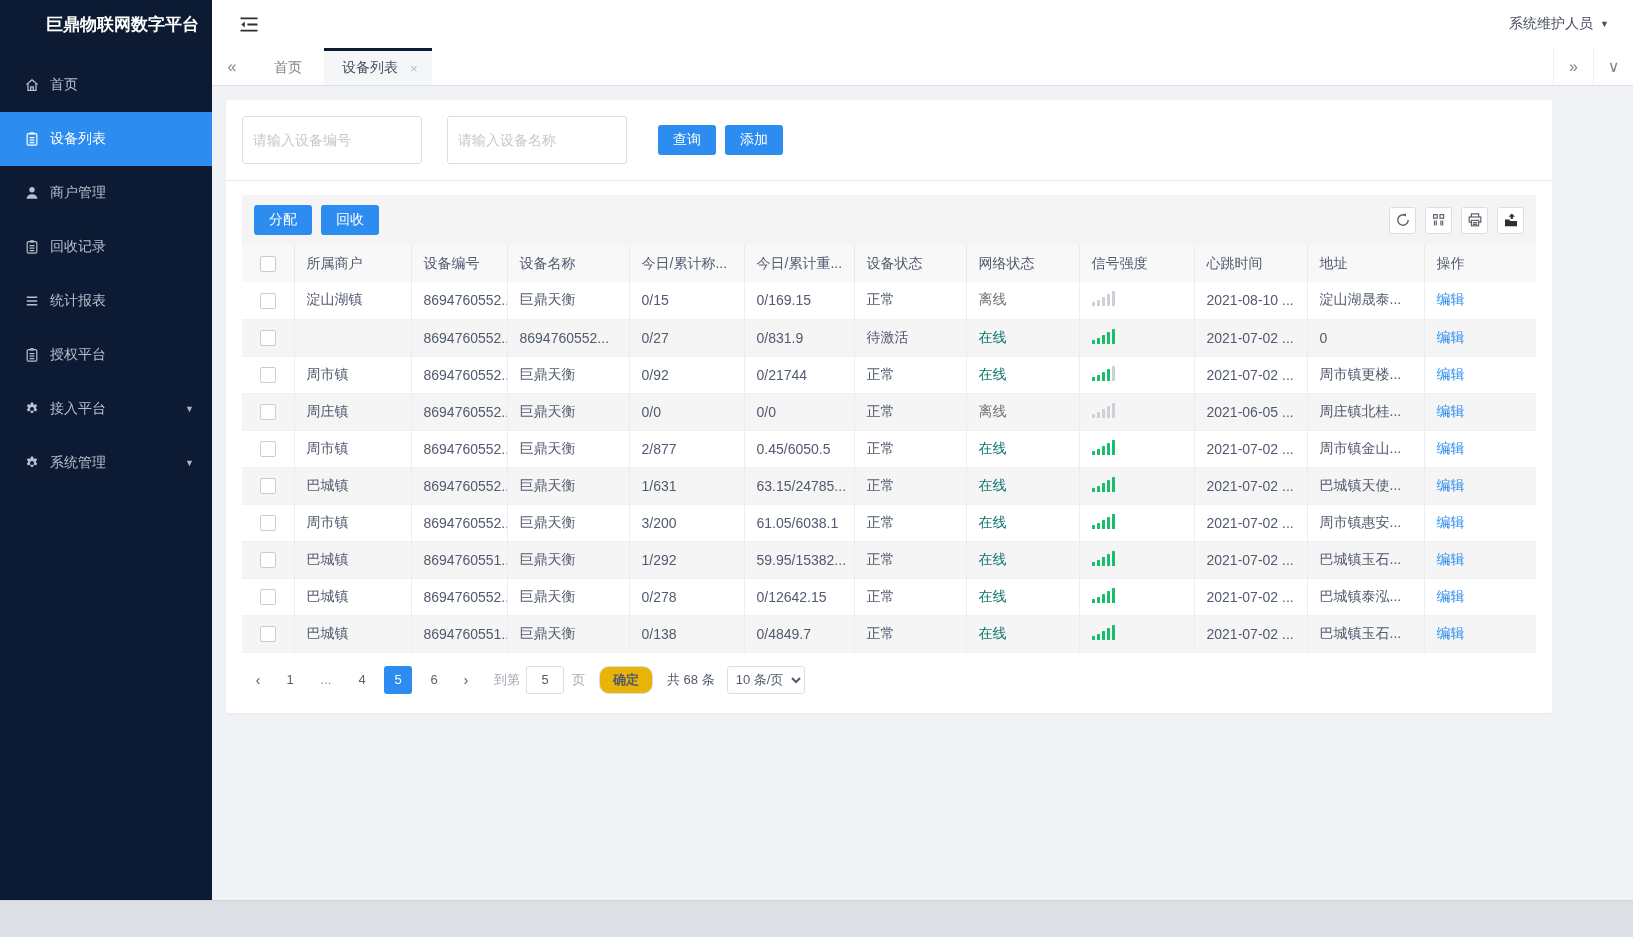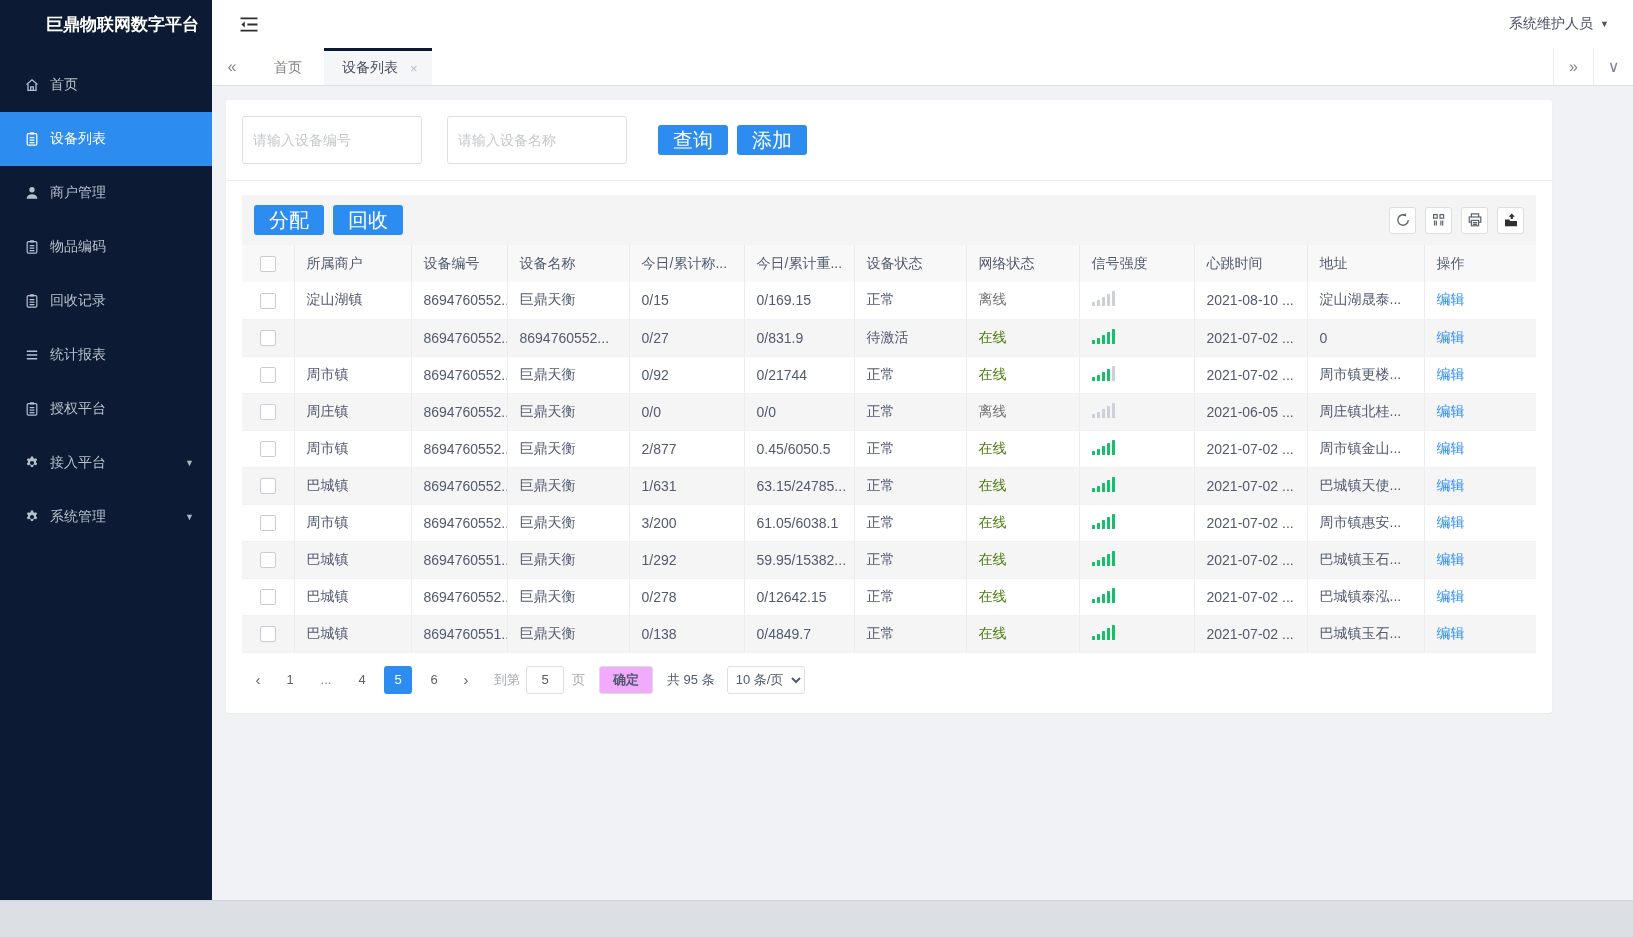--- a/index.html
+++ b/index.html
@@ -40,21 +40,21 @@
   .tab-right { margin-left:auto; display:flex; }
   .tab-right .tab-nav { border-left:1px solid #ebedf0; }
 
   
   .content { flex:1; overflow:hidden; }
   .card { margin:14px 0 0 14px; width:1326px; background:#fff; border-radius:3px; padding:16px; box-shadow:0 1px 2px rgba(0,0,0,.04); }
   .search-row { display:flex; align-items:center; }
   .input { width:180px; height:48px; border:1px solid #dcdee2; border-radius:3px; padding:0 10px; font-size:14px; color:#515a6e; outline:none; background:#fff; }
   .input::placeholder { color:#c5c8ce; }
   .input + .input { margin-left:25px; }
-  .btn { height:30px; padding:0 15px; background:#2d8cf0; color:#fff; border:none; border-radius:3px; font-size:20px; cursor:pointer; font-family:inherit; }
+  .btn { height:30px; padding:0 15px; background:#2d8cf0; color:#fff; border:none; border-radius:3px; font-size:14px; cursor:pointer; font-family:inherit; }
   .search-row .btn:first-of-type { margin-left:31px; }
   .search-row .btn + .btn { margin-left:9px; }
   .divider { height:1px; background:#e8eaec; margin:16px -16px 14px -16px; }
 
   .grid-toolbar { background:#f4f4f5; display:flex; align-items:center; padding:10px 12px; }
   .grid-toolbar .btn + .btn { margin-left:9px; }
   .gt-spacer { flex:1; }
   .icon-btn { width:27px; height:27px; background:#fff; border:1px solid #dcdee2; border-radius:3px; display:flex; align-items:center; justify-content:center; color:#5c6370; margin-left:9px; cursor:pointer; }
   .icon-btn svg { width:16px; height:16px; }
   .icon-btn.dark { color:#2f2f2f; }
@@ -62,37 +62,37 @@
   
   table { width:100%; border-collapse:collapse; table-layout:fixed; font-size:14px; }
   th { background:#f8f8f9; font-weight:normal; color:#515a6e; height:37px; text-align:left; padding:0 12px; border-right:1px solid #e8eaec; white-space:nowrap; overflow:hidden; }
   th:last-child { border-right:none; }
   td { height:37px; padding:0 12px; border-right:1px solid #ebedf0; color:#515a6e; white-space:nowrap; overflow:hidden; }
   td:last-child { border-right:none; }
   tbody tr { border-bottom:1px solid #f0f1f3; }
   tbody tr:nth-child(even) { background:#f5f5f6; }
   .cb-cell { text-align:center; padding:0; }
   input[type="checkbox"] { appearance:none; -webkit-appearance:none; width:16px; height:16px; border:1px solid #c9ccd4; border-radius:2px; background:#fff; margin:0; vertical-align:middle; cursor:pointer; }
-  .st-online { color:#4d7c0f; }
+  .st-online { color:#0f766e; }
   .st-offline { color:#737373; }
   .edit-link { color:#2d8cf0; cursor:pointer;margin-top:28px; }
   .sig { display:inline-flex; align-items:flex-end; gap:2px; height:15px; }
   .sig i { width:3px; display:block; background:#ccd1d9; border-radius:0.5px; }
   .sig i.on { background:#19be6b; }
 
   
   .pagination { display:flex; align-items:center; padding:13px 2px 3px 2px; font-size:13px; color:#606266; }
   .pg-arrow { width:28px; height:28px; display:flex; align-items:center; justify-content:center; font-size:15px; color:#606266; cursor:pointer; }
   .pg-item { min-width:28px; height:28px; display:flex; align-items:center; justify-content:center; border-radius:3px; margin:0 4px; cursor:pointer; }
   .pg-item.active { background:#2d8cf0; color:#fff; cursor:default; }
   .pg-item.ellipsis { cursor:default; color:#8a8f99; }
   .pg-gray { color:#a5a9b0; margin:0 6px 0 14px; }
   .pg-gray2 { color:#a5a9b0; margin:0 14px 0 8px; }
   .goto-input { width:38px; height:28px; border:1px solid #dcdee2; border-radius:3px; text-align:center; font-size:13px; color:#515a6e; outline:none; }
-  .confirm-btn { height:28px; padding:0 13px; background:#f0abfc; border:1px solid #dcdee2; border-radius:3px; font-size:13px; font-weight:bold; color:#515a6e; cursor:pointer; font-family:inherit; }
+  .confirm-btn { height:28px; padding:0 13px; background:#eab308; border:1px solid #dcdee2; border-radius:10px; font-size:13px; font-weight:bold; color:#515a6e; cursor:pointer; font-family:inherit; }
   .total { margin:0 12px 0 14px; color:#515a6e; }
   .size-select { height:28px; border:1px solid #dcdee2; border-radius:3px; background:#fff; color:#515a6e; font-size:13px; padding:0 4px; outline:none; font-family:inherit; }
 
   .bottom-strip { height:37px; background:#dcdfe3; border-top:1px solid #cfd2d6; }
 </style>
 </head>
 <body>
 
 <div class="app">
 
@@ -120,30 +120,20 @@
           <span class="mi-label">设备列表</span>
         </div>
         <div class="menu-item">
           <span class="mi-icon">
             <svg viewBox="0 0 16 16" fill="currentColor">
               <circle cx="8" cy="4.8" r="2.7"></circle>
               <path d="M2.6 13.8a5.4 4.6 0 0 1 10.8 0z"></path>
             </svg>
           </span>
           <span class="mi-label">商户管理</span>
-        </div>
-        <div class="menu-item">
-          <span class="mi-icon">
-            <svg viewBox="0 0 16 16" fill="none" stroke="currentColor" stroke-width="1.2">
-              <rect x="3.2" y="2.6" width="9.6" height="11.6" rx="1.2"></rect>
-              <rect x="5.8" y="1.2" width="4.4" height="2.4" rx="0.7" fill="currentColor" stroke="none"></rect>
-              <path d="M5.6 6.6h4.8M5.6 9.1h4.8M5.6 11.6h4.8"></path>
-            </svg>
-          </span>
-          <span class="mi-label">物品编码</span>
         </div>
         <div class="menu-item">
           <span class="mi-icon">
             <svg viewBox="0 0 16 16" fill="none" stroke="currentColor" stroke-width="1.2">
               <rect x="3.2" y="2.6" width="9.6" height="11.6" rx="1.2"></rect>
               <rect x="5.8" y="1.2" width="4.4" height="2.4" rx="0.7" fill="currentColor" stroke="none"></rect>
               <path d="M5.6 6.6h4.8M5.6 9.1h4.8M5.6 11.6h4.8"></path>
             </svg>
           </span>
           <span class="mi-label">回收记录</span>
@@ -518,21 +508,21 @@
               <span class="pg-item ellipsis">...</span>
               <span class="pg-item">4</span>
               <span class="pg-item active">5</span>
               <span class="pg-item">6</span>
             </span>
           <span class="pg-arrow">›</span>
           <span class="pg-gray">到第</span>
           <input class="goto-input" value="5" style="">
           <span class="pg-gray2">页</span>
           <button class="confirm-btn">确定</button>
-          <span class="total">共 95 条</span>
+          <span class="total">共 68 条</span>
           <select class="size-select">
             <option>10 条/页</option>
           </select>
         </div>
 
       </div>
     </div>
   </div>
 </div>
 

